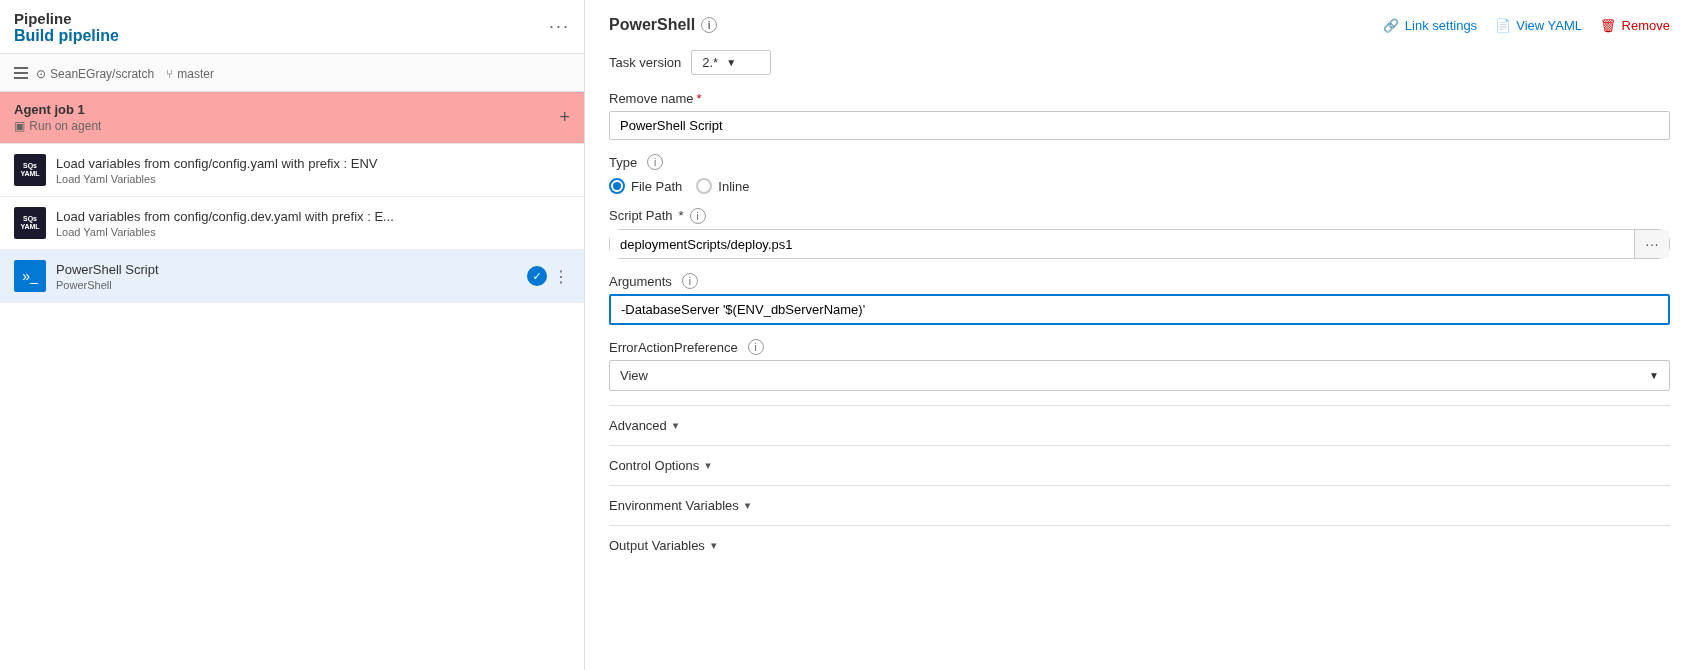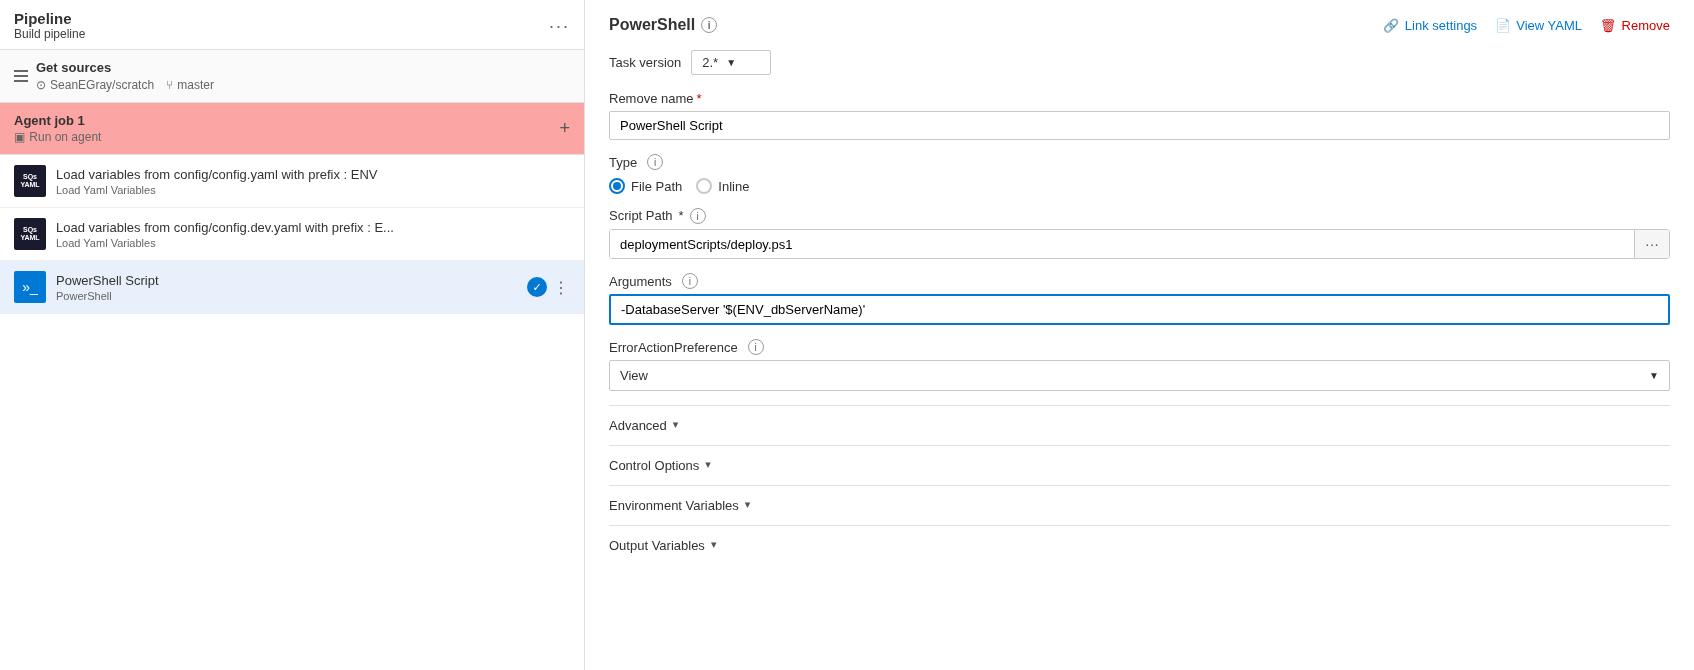--- a/index.html
+++ b/index.html
@@ -29,22 +29,23 @@
       display: flex;
       align-items: flex-start;
       justify-content: space-between;
     }
     .pipeline-title {
       font-size: 15px;
       font-weight: 600;
       color: #333;
     }
     .pipeline-subtitle {
-      font-size: 12px;
-      color: #404040;
+      font-size: 16px;
+      color: #0369a1;
+      font-weight: bold;
     }
     .dots-menu {
       font-size: 18px;
       color: #666;
       cursor: pointer;
       letter-spacing: 2px;
       margin-top: 2px;
     }
 
     .get-sources {
@@ -332,21 +333,21 @@
     .script-path-row {
       display: flex;
       align-items: flex-start;
       gap: 6px;
       margin-bottom: 5px;
     }
     .input-with-btn {
       display: flex;
       align-items: stretch;
       border: 1px solid #c8c8c8;
-      border-radius: 3px;
+      border-radius: 12px;
     }
     .input-with-btn input {
       flex: 1;
       padding: 6px 10px;
       border: none;
       outline: none;
       font-size: 13px;
     }
     .input-with-btn .browse-btn {
       padding: 6px 10px;
@@ -370,21 +371,21 @@
       justify-content: space-between;
       cursor: pointer;
     }
 
     .collapsible-section {
       border-top: 1px solid #e0e0e0;
       padding: 12px 0;
     }
     .collapsible-header {
       display: flex;
-      align-items: flex-start;
+      align-items: center;
       gap: 6px;
       cursor: pointer;
       font-size: 13px;
       font-weight: 500;
     }
     .chevron-down {
       font-size: 11px;
       color: #555;
     }
 
@@ -407,21 +408,20 @@
     <div class="dots-menu">...</div>
   </div>
 
   <div class="get-sources">
     <div class="hamburger-icon">
       <span></span>
         <span></span>
         <span></span>
     </div>
     <div class="get-sources-info">
-      <div class="get-sources-title">Get sources</div>
       <div class="get-sources-meta">
         <div class="meta-item">
           <span style="font-size:12px;">⊙</span>
           <span>SeanEGray/scratch</span>
         </div>
         <div class="meta-item">
           <span style="font-size:12px;">⑂</span>
           <span>master</span>
         </div>
       </div>

